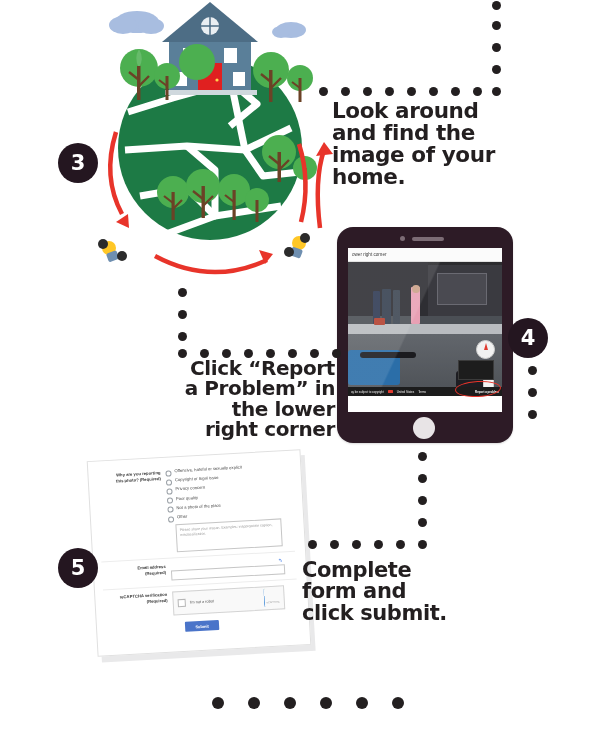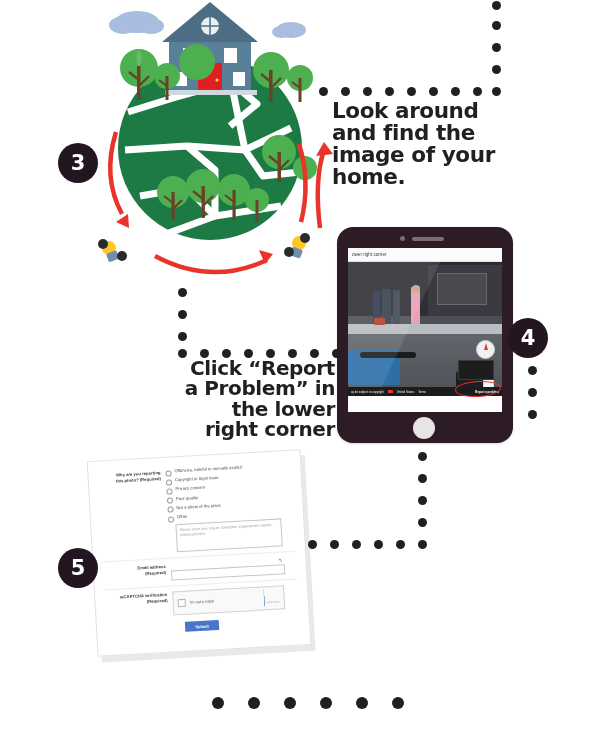--- a/index.html
+++ b/index.html
@@ -344,20 +344,23 @@
   <div class="badge" id="badge5">5</div>
 
   <div class="callout" id="txt3">Look around
 and find the
 image of your
 home.</div>
   <div class="callout" id="txt4">Click “Report
 a Problem” in
 the lower
 right corner</div>
+  <div class="callout" id="txt5">Complete
+form and
+click submit.</div>
 
   <div class="abs" id="tablet">
     <div class="cam"></div>
     <div class="speaker"></div>
 
     <div id="screen">
 
       <div id="sv-search">ower right corner</div>
 
       <div id="sv-photo">

